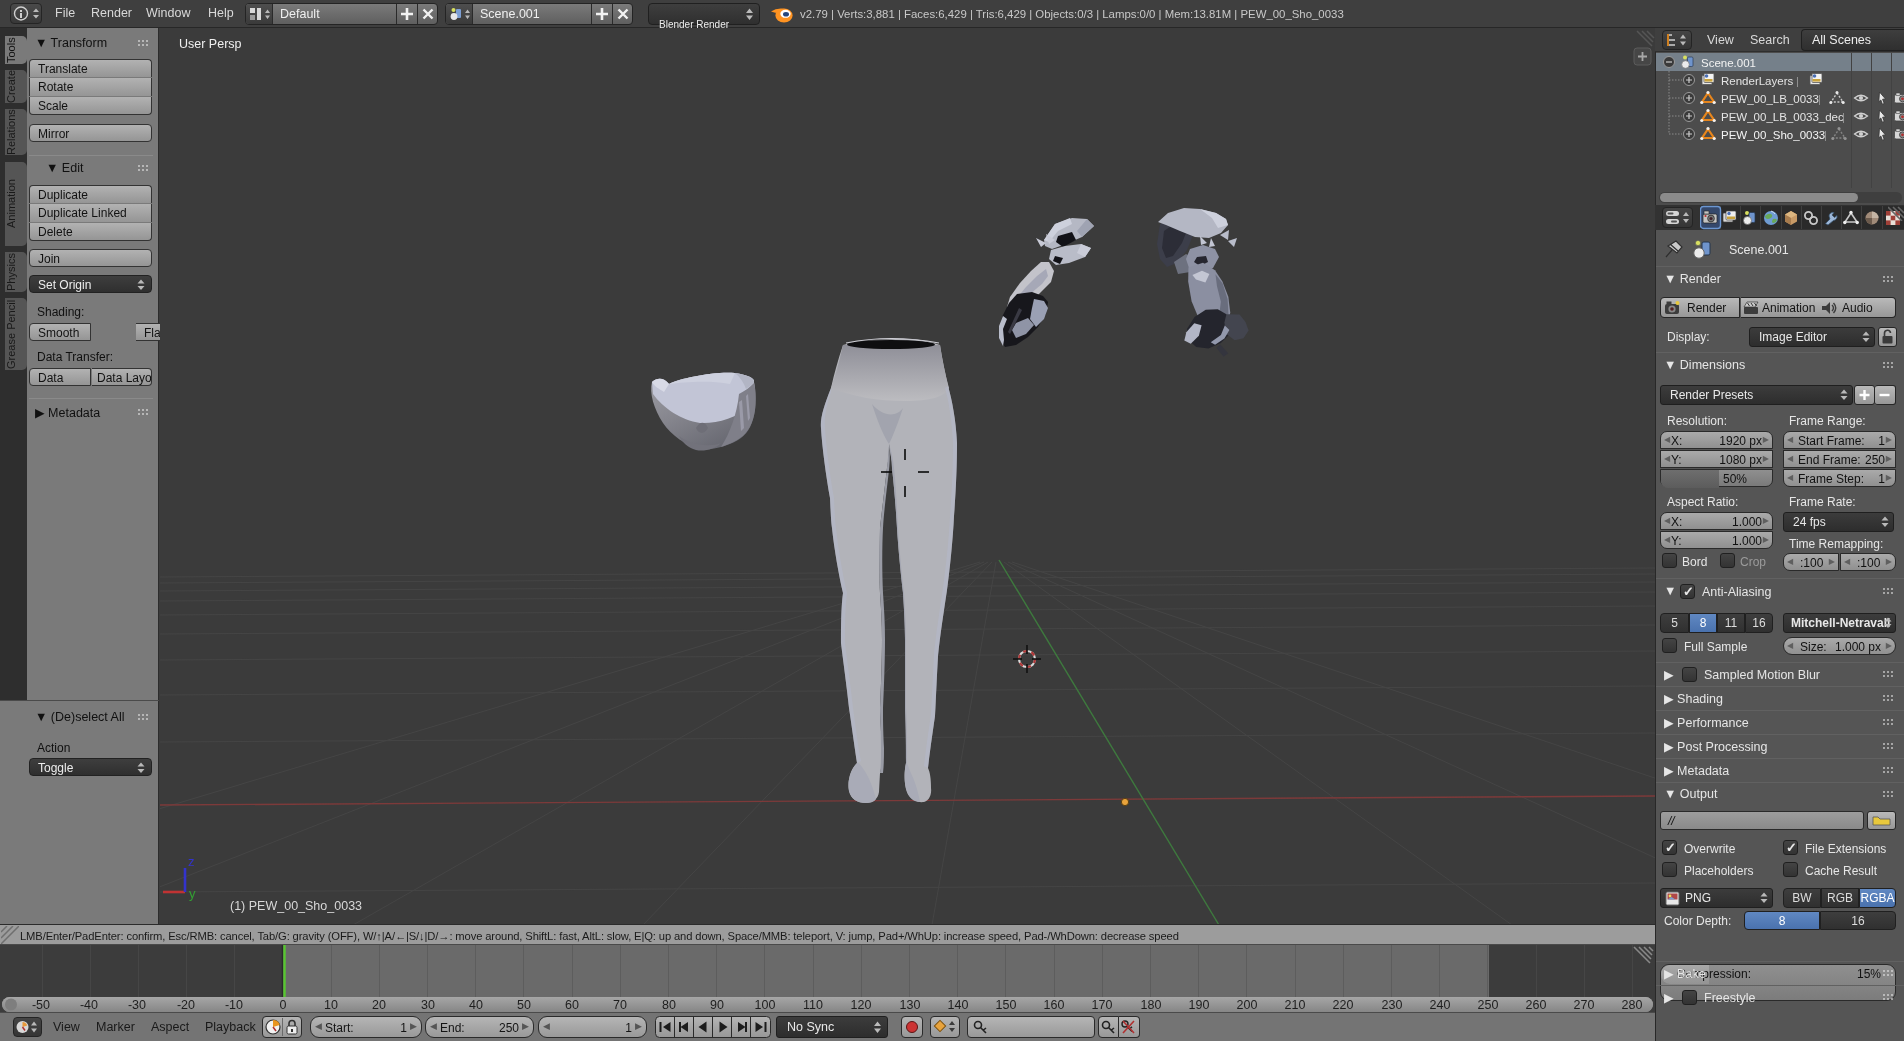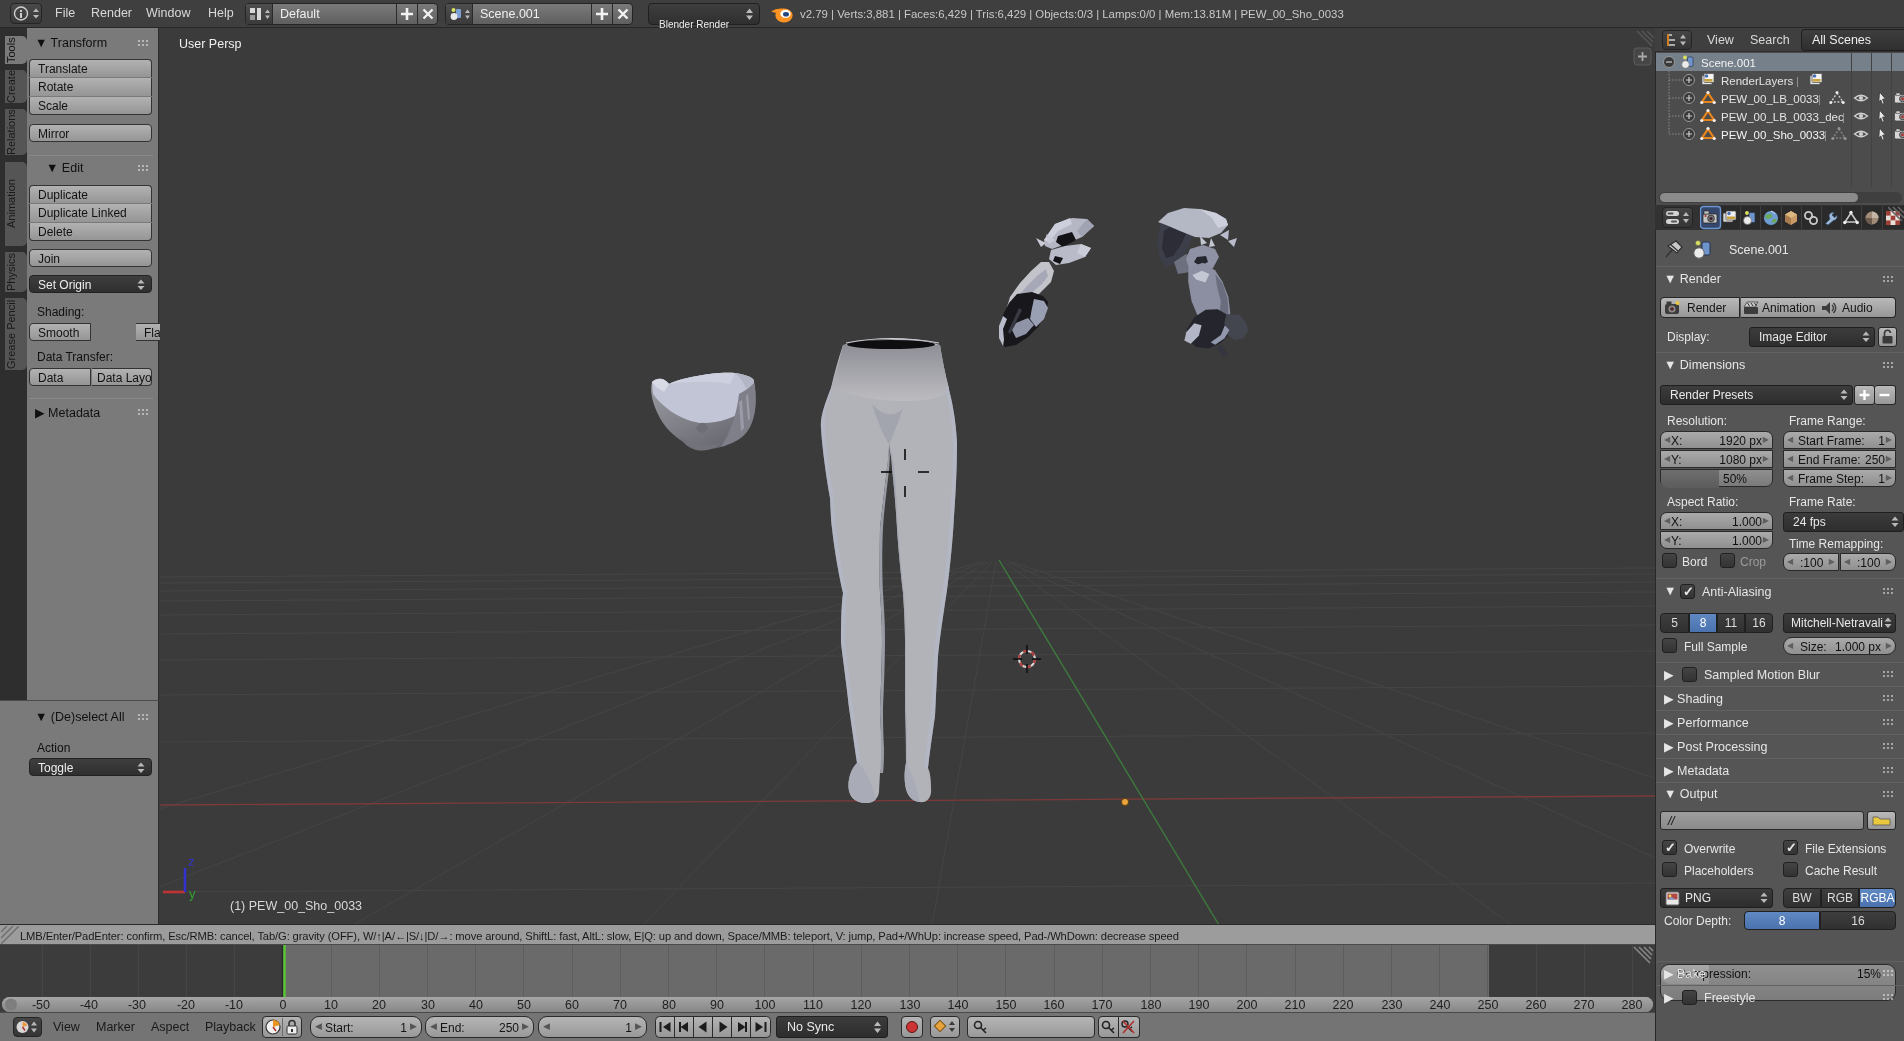--- a/index.html
+++ b/index.html
@@ -740,21 +740,21 @@
       <span class="pfr">1.000</span>
       <i class="al">◀</i>
       <i class="ar">▶</i>
     </div>
   <div class="pf" style="left:4px;top:325px;width:113px;height:18px;border-radius:0 0 7px 7px;">
       <span class="pfl">Y:</span>
       <span class="pfr">1.000</span>
       <i class="al">◀</i>
       <i class="ar">▶</i>
     </div>
-  <div class="abs dbtn" style="left:127px;top:306px;width:121px;height:20px;">
+  <div class="abs dbtn" style="left:127px;top:306px;width:111px;height:20px;">
       <span style="position:absolute;left:9px;top:2px;">24 fps</span>
     <svg class="abs" style="right:1px;top:1px" width="13" height="16">
         <path d="M2.5 6.5 L6 2.5 L9.5 6.5 Z M2.5 9 L6 13 L9.5 9 Z" fill="#b9b9b9"></path>
       </svg>
     </div>
   <div class="abs white" style="left:133px;top:331px;">Time Remapping:</div>
   <div class="pf" style="left:127px;top:347px;width:56px;height:18px;border-radius:7px 0 0 7px;">
       <span style="position:absolute;left:16px;top:2px;">:100</span>
       <i class="al">◀</i>
       <i class="ar">▶</i>
@@ -771,21 +771,21 @@
   <div class="sep" style="left:0;top:372px;width:249px;"></div>
   <div class="abs white" style="left:8px;top:378px;font-size:12.5px;">▼</div>
   <div class="chk on" style="left:24px;top:378px;"></div>
   <div class="abs white" style="left:46px;top:379px;font-size:12.5px;">Anti-Aliasing</div>
   <div class="grip" style="left:226px;top:381px;"></div>
   <div class="seg" style="left:4px;top:407px;width:29px;border-radius:4px 0 0 4px;">5</div>
   <div class="seg on" style="left:33px;top:407px;width:28px;">8</div>
   <div class="seg" style="left:61px;top:407px;width:28px;">11</div>
   <div class="seg" style="left:89px;top:407px;width:28px;border-radius:0 4px 4px 0;">16</div>
   <div class="abs dbtn" style="left:127px;top:407px;width:113px;height:20px;">
-      <span style="position:absolute;left:7px;top:2px;">Mitchell-Netravali</span>
+      <span style="position:absolute;left:7px;top:2px;font-weight:bold;">Mitchell-Netravali</span>
     <svg class="abs" style="right:0px;top:1px" width="13" height="16">
         <path d="M2.5 6.5 L6 2.5 L9.5 6.5 Z M2.5 9 L6 13 L9.5 9 Z" fill="#b9b9b9"></path>
       </svg>
     </div>
   <div class="chk" style="left:6px;top:432px;"></div>
     <div class="abs white" style="left:28px;top:434px;">Full Sample</div>
   <div class="pf" style="left:127px;top:431px;width:113px;height:18px;border-radius:9px;">
       <span class="pfl" style="left:16px">Size:</span>
       <span class="pfr" style="right:14px">1.000 px</span>
       <i class="al">◀</i>

